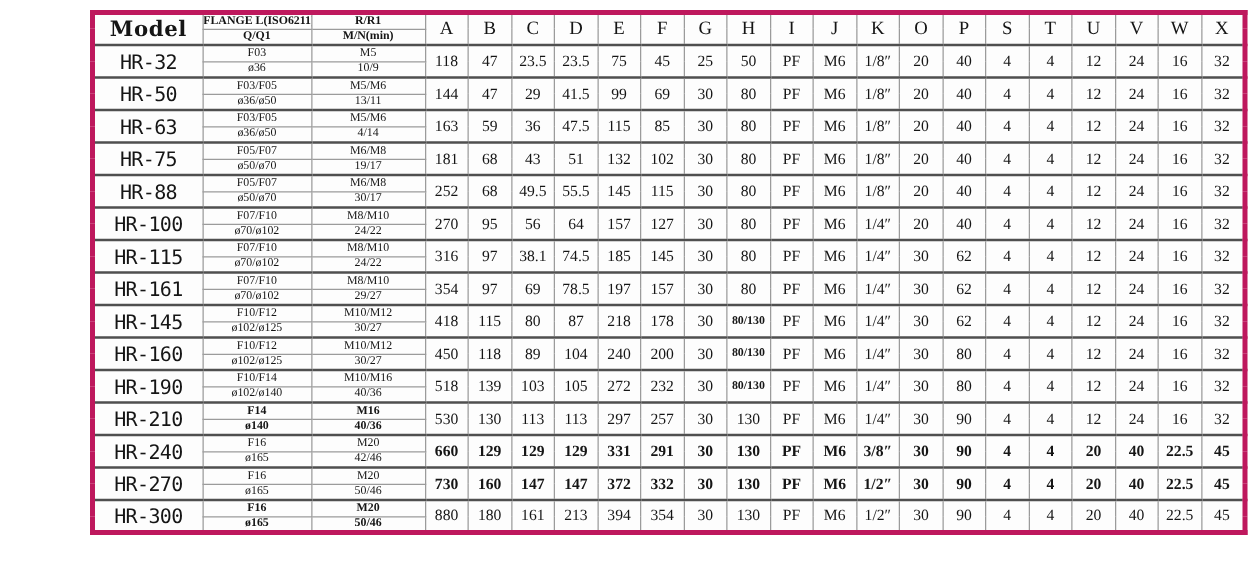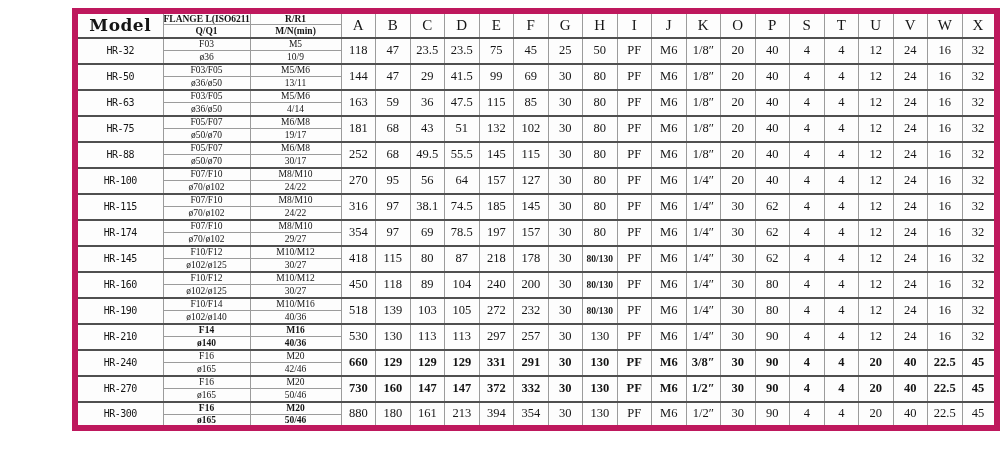--- a/index.html
+++ b/index.html
@@ -1,26 +1,26 @@
 <!DOCTYPE html>
 <html><head>
 <meta charset="utf-8">
 <style>
   * { margin:0; padding:0; box-sizing:border-box; }
   html,body { width:1000px; height:469px; background:#ffffff; overflow:hidden; }
   body { position:relative; font-family:"Liberation Serif", serif; color:#151515; }
   .table-wrap { position:absolute; left:72px; top:8px; }
-  table { border-collapse:collapse; table-layout:fixed; width:923px; border:6px solid #be185d; background:#fdfdfd; }
+  table { border-collapse:collapse; table-layout:fixed; width:923px; border:4px solid #be185d; background:#fdfdfd; }
   th, td { border:1px solid #9b9b9b; text-align:center; vertical-align:middle; white-space:nowrap; overflow:hidden; padding:0; }
   thead tr, tbody tr { height:13px; }
   .c-model { width:88px; } .c-flange { width:87px; } .c-r { width:91px; } .c-letter { width:34.5px; }
   th.model-h { font-family:"DejaVu Serif", serif; font-weight:bold; font-size:17px; letter-spacing:0.5px; }
   th.sub { font-size:9.5px; font-weight:bold; font-family:"Liberation Serif", serif; }
   th.letter { font-size:15px; font-weight:500; font-family:"Liberation Serif", serif; }
-  td.model-cell { font-family:"DejaVu Sans Mono", monospace; font-size:10px; letter-spacing:-0.5px; }
+  td.model-cell { font-family:"DejaVu Sans Mono", monospace; font-size:16px; letter-spacing:-0.5px; }
   td.flange, td.rcol { font-size:9.5px; }
   td.val { font-size:12.5px; }
   td.val.small { font-size:9.5px;font-weight:bold; }
   tbody tr.rowstart td { border-top:2px solid #4f4f4f; }
   tr.bv td.val { font-weight:bold; }
   tr.bf td.flange, tr.bf td.rcol { font-weight:bold; }
 </style>
 </head>
 <body>
 
@@ -253,21 +253,21 @@
           <td class="val" rowspan="2">12</td>
           <td class="val" rowspan="2">24</td>
           <td class="val" rowspan="2">16</td>
           <td class="val" rowspan="2">32</td>
         </tr>
         <tr class="">
           <td class="flange">ø70/ø102</td>
           <td class="rcol">24/22</td>
         </tr>
         <tr class="rowstart">
-          <td class="model-cell" rowspan="2">HR-174</td>
+          <td class="model-cell" rowspan="2">HR-161</td>
           <td class="flange">F07/F10</td>
           <td class="rcol">M8/M10</td>
           <td class="val" rowspan="2">354</td>
           <td class="val" rowspan="2">97</td>
           <td class="val" rowspan="2">69</td>
           <td class="val" rowspan="2">78.5</td>
           <td class="val" rowspan="2">197</td>
           <td class="val" rowspan="2">157</td>
           <td class="val" rowspan="2">30</td>
           <td class="val" rowspan="2">80</td>

